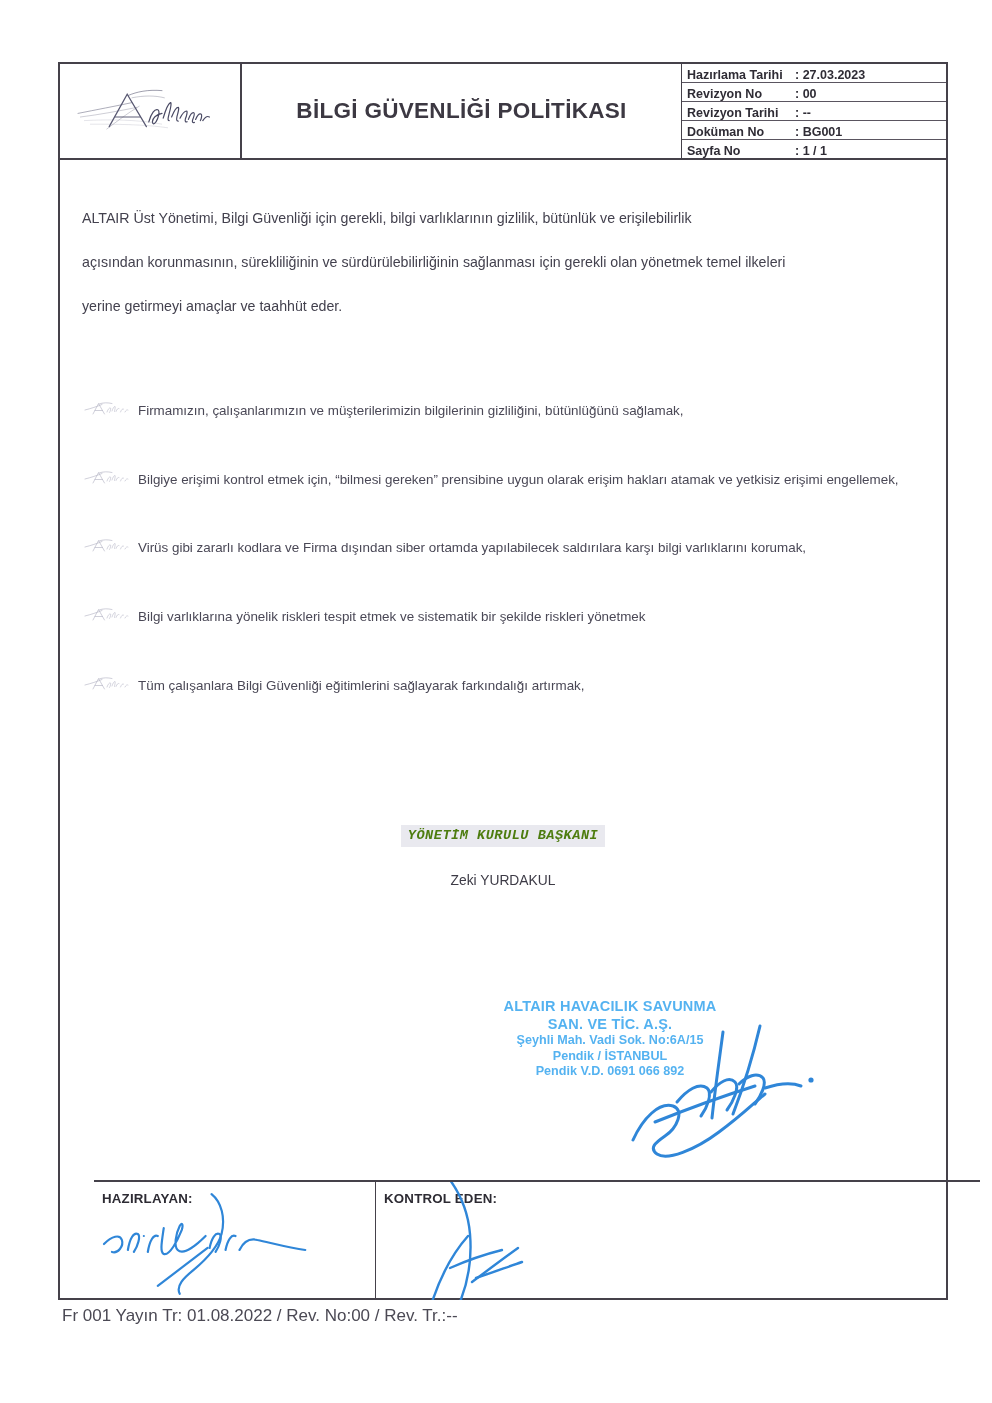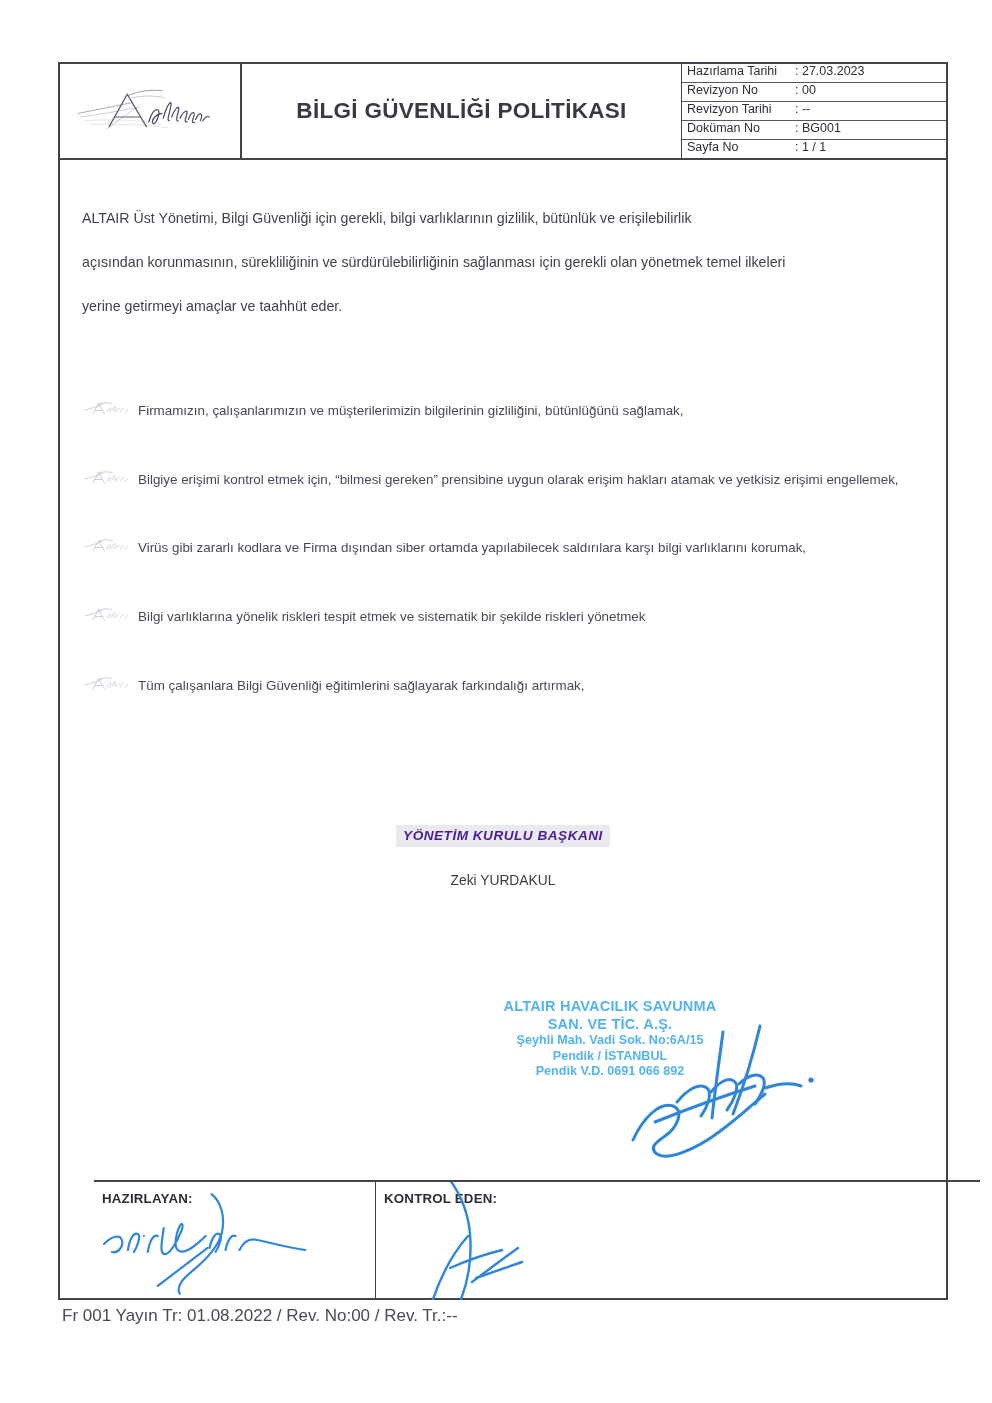--- a/index.html
+++ b/index.html
@@ -73,24 +73,25 @@
   
   #meta-cell {
     width: 264px;
     box-sizing: border-box;
     display: flex;
     flex-direction: column;
   }
   .meta-row {
     flex: 1;
     display: flex;
-    align-items: flex-start;
+    align-items: flex-end;
     border-bottom: 1px solid #5a5560;
     box-sizing: border-box;
     padding-left: 5px;
+    font-weight: bold;
   }
   .meta-row:last-child { border-bottom: none; }
   .meta-label {
     width: 108px;
     font-size: 12.5px;
     color: #2f2c35;
     white-space: nowrap;
   }
   .meta-value {
     font-size: 12.5px;
@@ -157,24 +158,25 @@
     left: 0;
     right: 0;
     top: 665px;
     text-align: center;
   }
   #approval-role {
     display: inline-block;
     font-size: 13.6px;
     font-weight: bold;
     font-style: italic;
-    color: #4c1d95;
+    color: #4d7c0f;
     letter-spacing: 0.5px;
     background: #e9e9ef;
     padding: 3px 7px 4px 7px;
+    font-family: Liberation Mono, monospace;
   }
   #approval-name {
     margin-top: 26px;
     font-size: 13.8px;
     color: #3d3b46;
     font-weight: 300;
   }
 
   
   #stamp {

